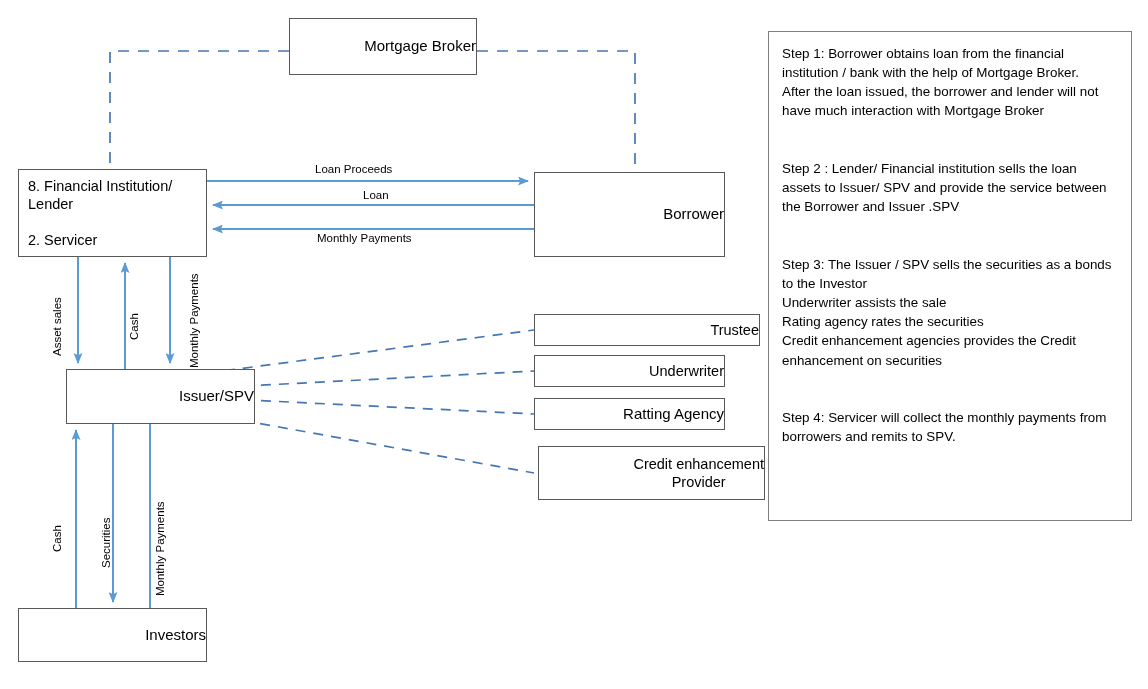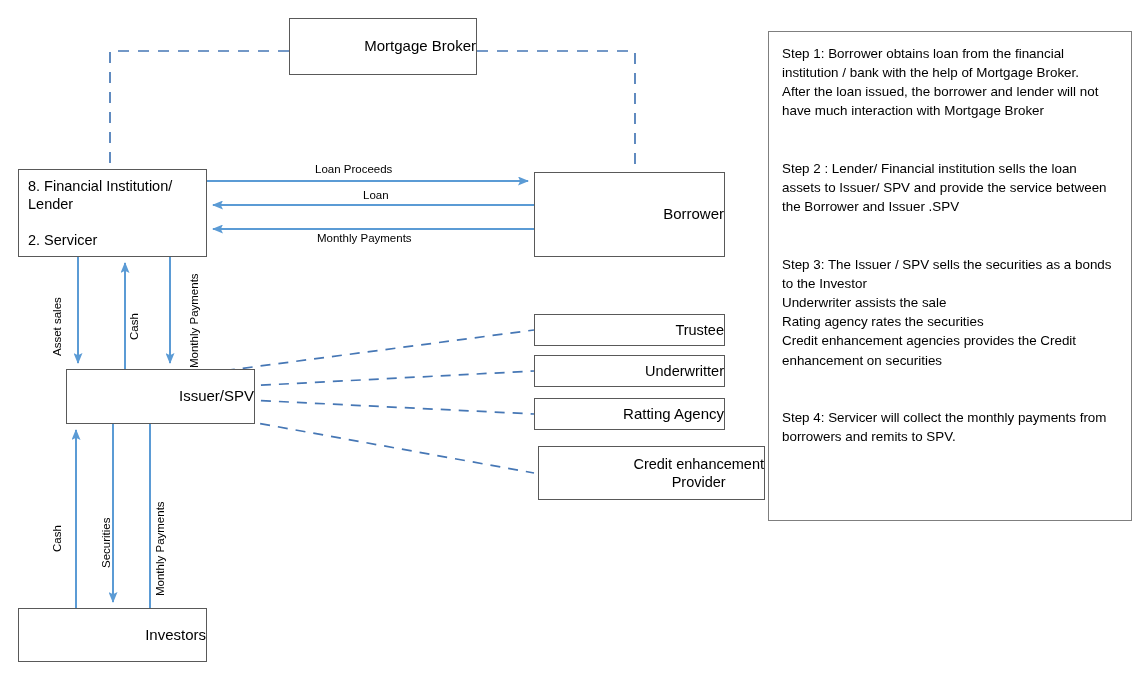--- a/index.html
+++ b/index.html
@@ -159,26 +159,26 @@
   </div>
 
   <div class="node" style="left:18px; top:369px; width:189px; height:55px; font-size:15px;margin-left:48px;">
     <span class="node-label">Issuer/SPV</span>
   </div>
 
   <div class="node" style="left:18px; top:608px; width:189px; height:54px; font-size:15px;">
     <span class="node-label">Investors</span>
   </div>
 
-  <div class="node" style="left:534px; top:314px; width:191px; height:32px; font-size:14.5px;">
+  <div class="node" style="left:534px; top:314px; width:226px; height:32px; font-size:14.5px;">
     <span class="node-label">Trustee</span>
   </div>
 
   <div class="node" style="left:534px; top:355px; width:191px; height:32px; font-size:14.5px;">
-    <span class="node-label">Underwritter</span>
+    <span class="node-label">Underwriter</span>
   </div>
 
   <div class="node" style="left:534px; top:398px; width:191px; height:32px; font-size:15px;">
     <span class="node-label">Ratting Agency</span>
   </div>
 
   <div class="node" style="left:514px; top:446px; width:227px; height:54px; font-size:14.5px;margin-left:24px;">
     <span class="node-label">Credit enhancement
 Provider</span>
   </div>

